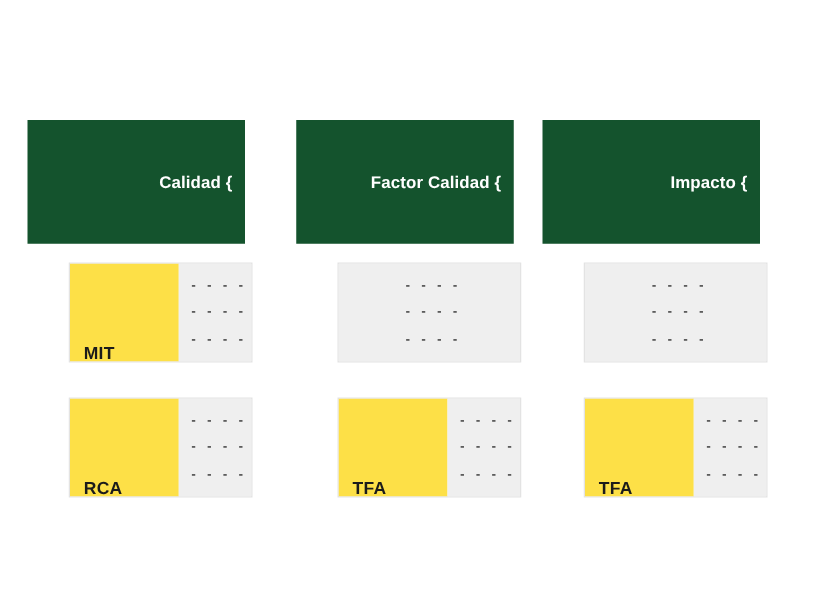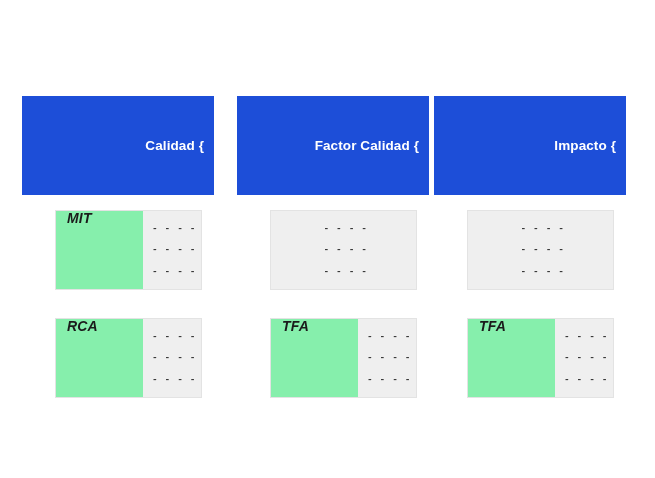--- a/index.html
+++ b/index.html
@@ -28,23 +28,23 @@
     position: absolute;
     top: 96px;
     width: 181px;
   }
   .col-0 { left: 22px; }
   .col-1 { left: 237px; }
   .col-2 { left: 434px; }
 
   .group-header {
     position: relative;
-    width: 192px;
+    width: 174px;
     height: 99px;
-    background: #1d4ed8;
+    background: #14532d;
     box-sizing: border-box;
   }
   .group-header-label {
     position: absolute;
     right: 10px;
     top: 50%;
     transform: translateY(-50%);
     color: #ffffff;
     font-size: 13.5px;
     font-weight: bold;
@@ -61,26 +61,25 @@
     display: flex;
     background: #ffffff;
     border: 1px solid #e3e3e3;
     box-sizing: border-box;
   }
   .card-row-0 { top: 114px; }
   .card-row-1 { top: 222px; }
 
   .card-code {
     flex: 0 0 87px;
-    background: #86efac;
+    background: #fde047;
     display: flex;
-    align-items: flex-start;
+    align-items: flex-end;
     box-sizing: border-box;
     padding-left: 11px;
-    font-style: italic;
   }
   .card-code-text {
     font-size: 14px;
     font-weight: bold;
     color: #1b1b1b;
     letter-spacing: 0.2px;
     line-height: 1;
   }
 
   .card-meta {

